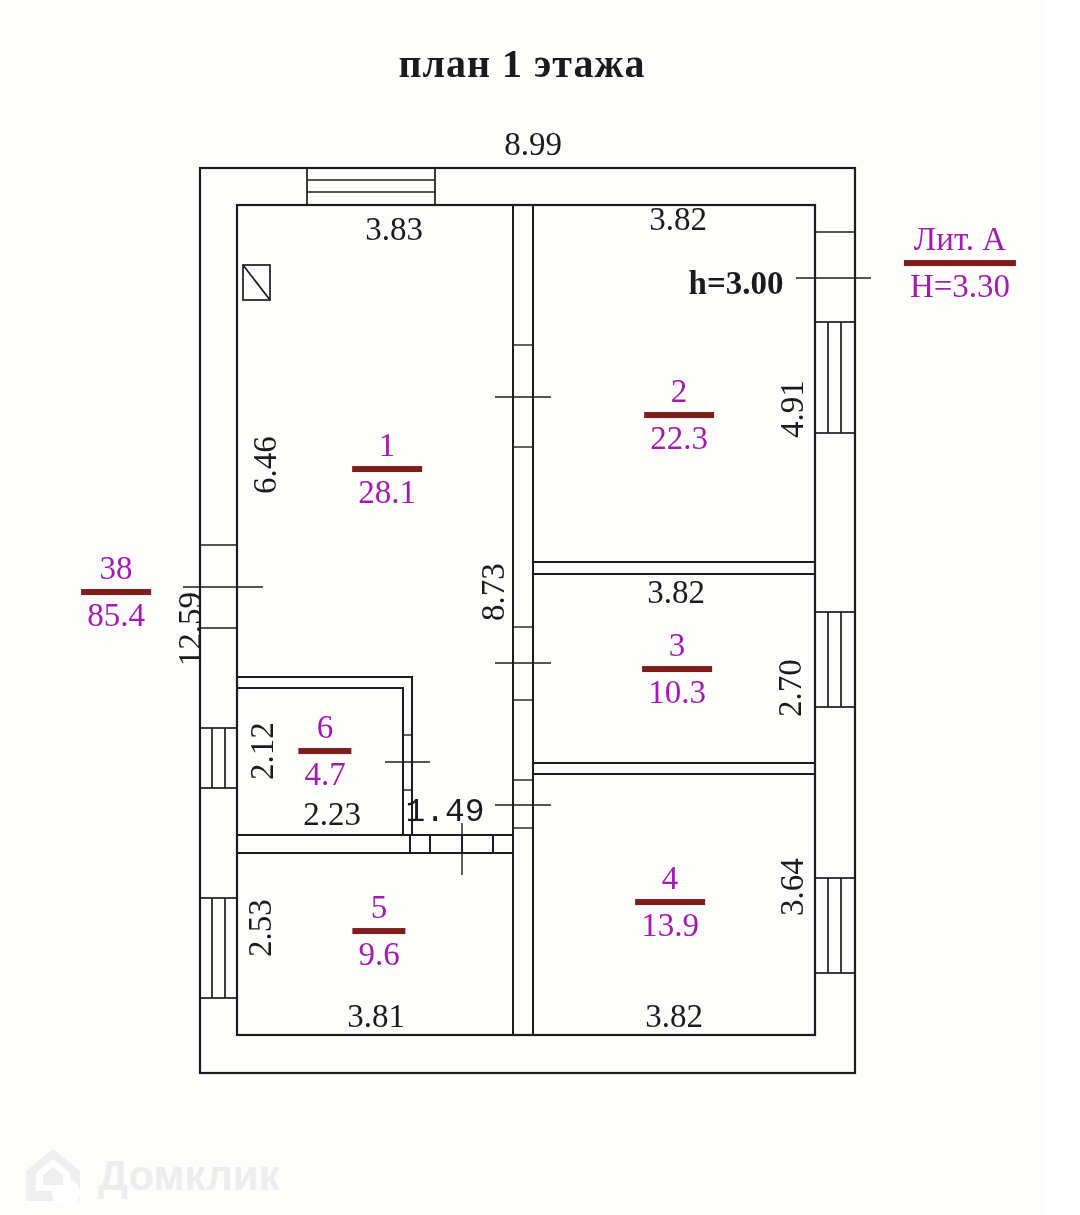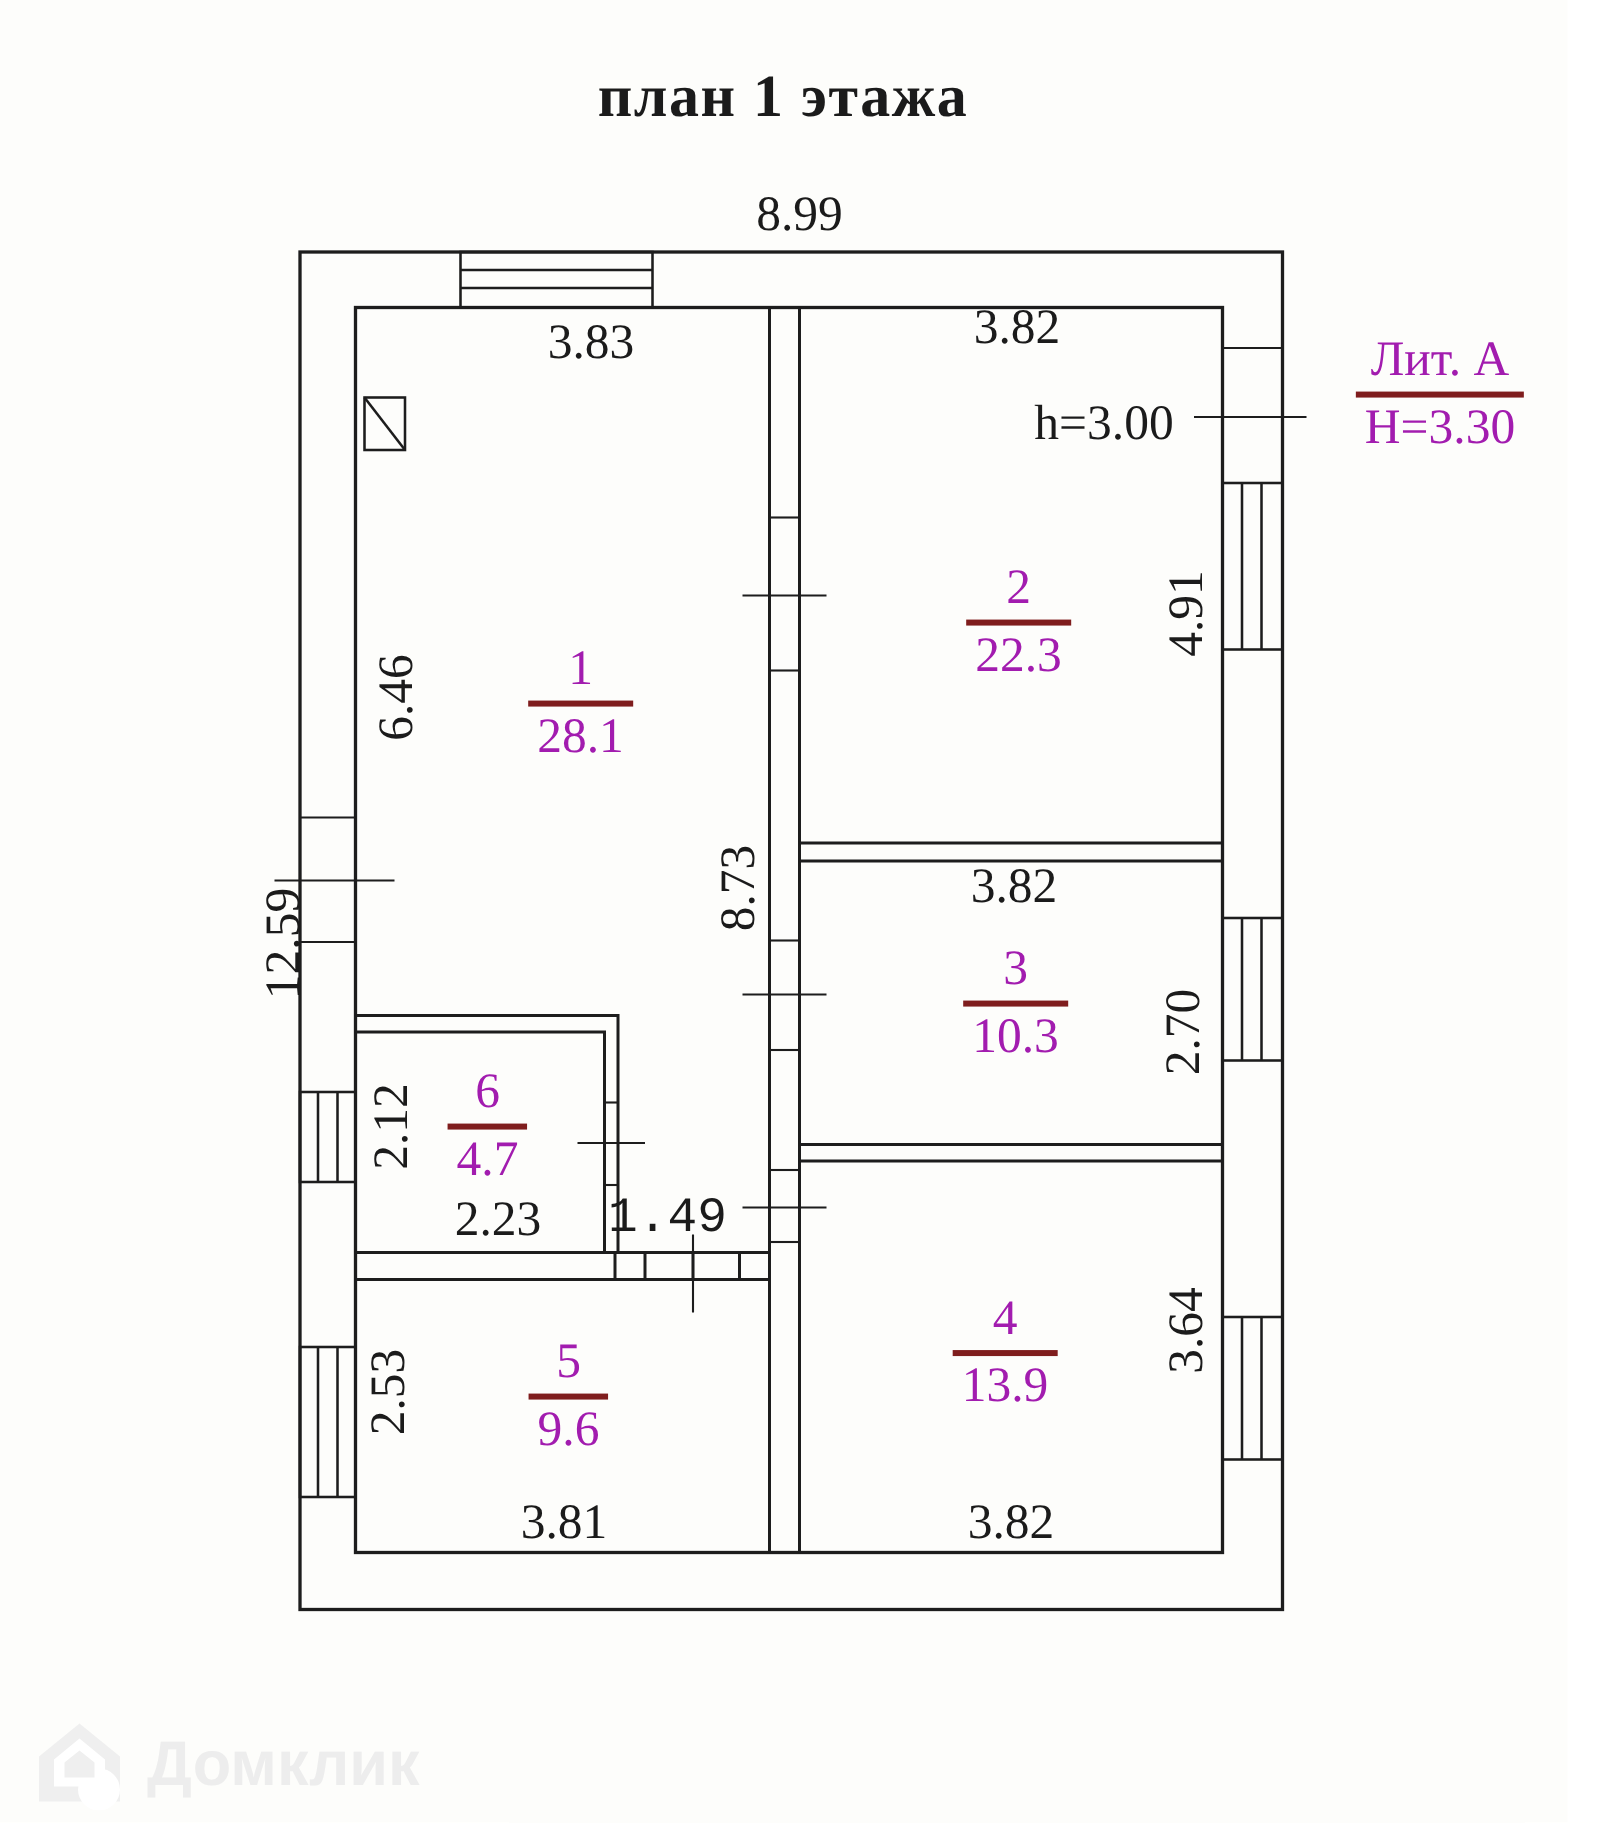--- a/index.html
+++ b/index.html
@@ -30,21 +30,21 @@
     position:absolute;
     transform:translate(-50%,-50%);
     display:flex;
     flex-direction:column;
     align-items:center;
     font-size:33px;
     line-height:1.12;
     color:#a21caf;
   }
   .frac .top{padding:0 5px 2px 5px;}
-  .frac .bottom{border-top:4px solid #7f1d1d;padding:2px 6px 0 6px;font-family:Liberation Serif, serif;}
+  .frac .bottom{border-top:6px solid #7f1d1d;padding:2px 6px 0 6px;font-family:Liberation Serif, serif;}
   .watermark{
     position:absolute;
     left:22px;top:1145px;
     display:flex;
     align-items:center;
     gap:14px;
     color:#ededed;
     font-family:"Liberation Sans","DejaVu Sans",sans-serif;
     font-weight:bold;
     font-size:42px;
@@ -144,21 +144,21 @@
   </svg>
 
   <div class="lbl title" style="left:522px;top:64px;">план 1 этажа</div>
 
   <div class="lbl" style="left:533px;top:144px;">8.99</div>
 
   <div class="lbl" style="left:394px;top:229px;">3.83</div>
 
   <div class="lbl" style="left:678px;top:219px;">3.82</div>
 
-  <div class="lbl" style="left:736px;top:283px;">h=3.00</div>
+  <div class="lbl" style="left:736px;top:283px;font-weight:bold;">h=3.00</div>
 
   <div class="frac" style="left:960px;top:263px;">
     <span class="top">Лит. А</span>
     <span class="bottom">H=3.30</span>
   </div>
 
   <div class="lbl vert" style="left:265px;top:465px;">6.46</div>
 
   <div class="frac" style="left:387px;top:469px;">
     <span class="top">1</span>
@@ -167,20 +167,24 @@
 
   <div class="frac" style="left:679px;top:415px;">
     <span class="top">2</span>
     <span class="bottom">22.3</span>
   </div>
 
   <div class="lbl vert" style="left:792px;top:409px;">4.91</div>
 
   <div class="lbl vert" style="left:493px;top:592px;">8.73</div>
 
+  <div class="frac" style="left:116px;top:592px;">
+    <span class="top">38</span>
+    <span class="bottom">85.4</span>
+  </div>
 
   <div class="lbl vert" style="left:190px;top:629px;">12.59</div>
 
   <div class="lbl" style="left:676px;top:592px;">3.82</div>
 
   <div class="frac" style="left:677px;top:669px;">
     <span class="top">3</span>
     <span class="bottom">10.3</span>
   </div>
 

